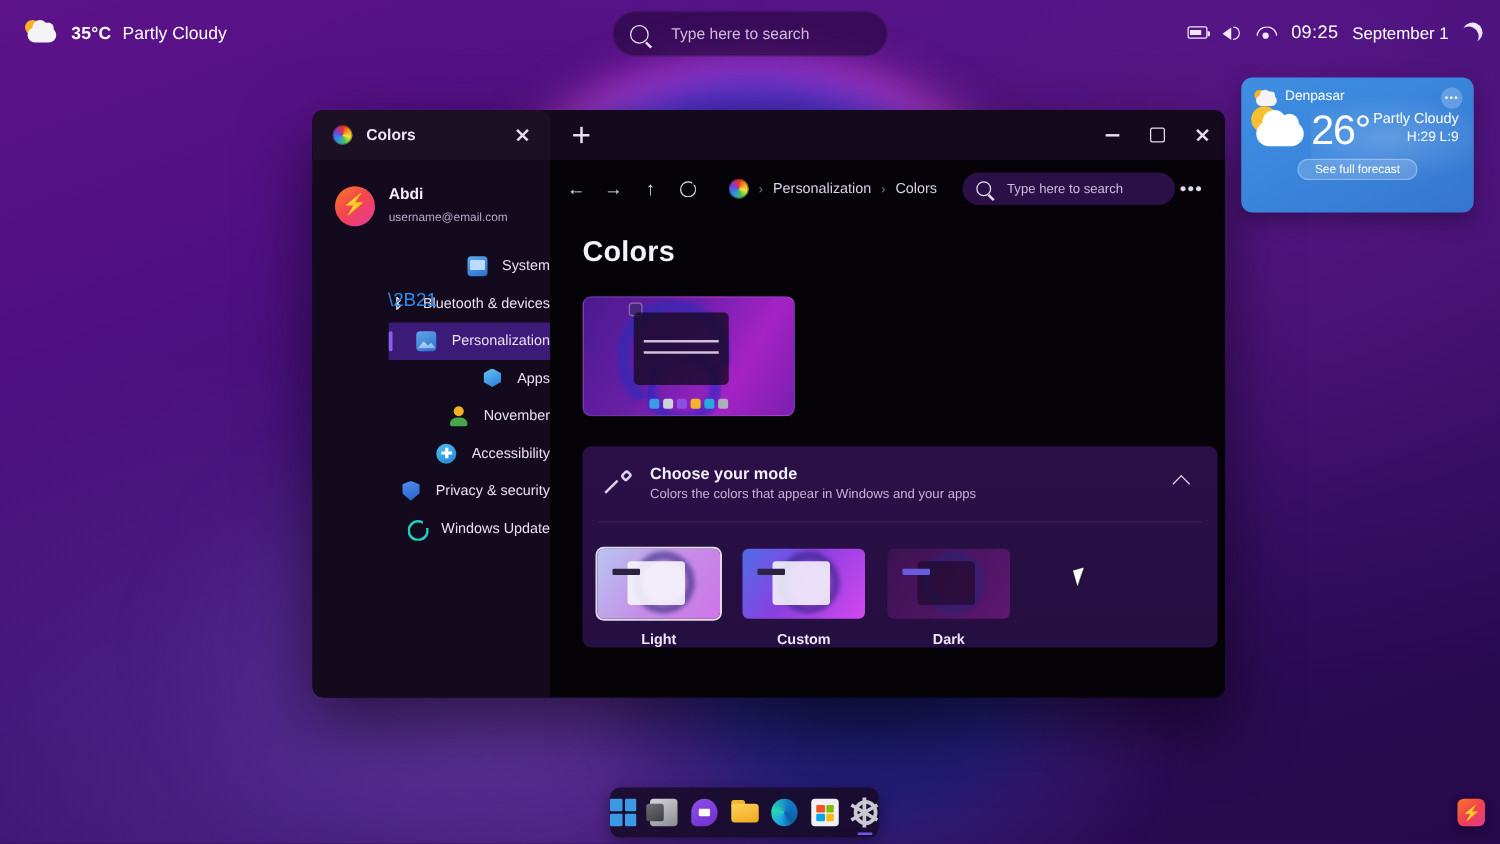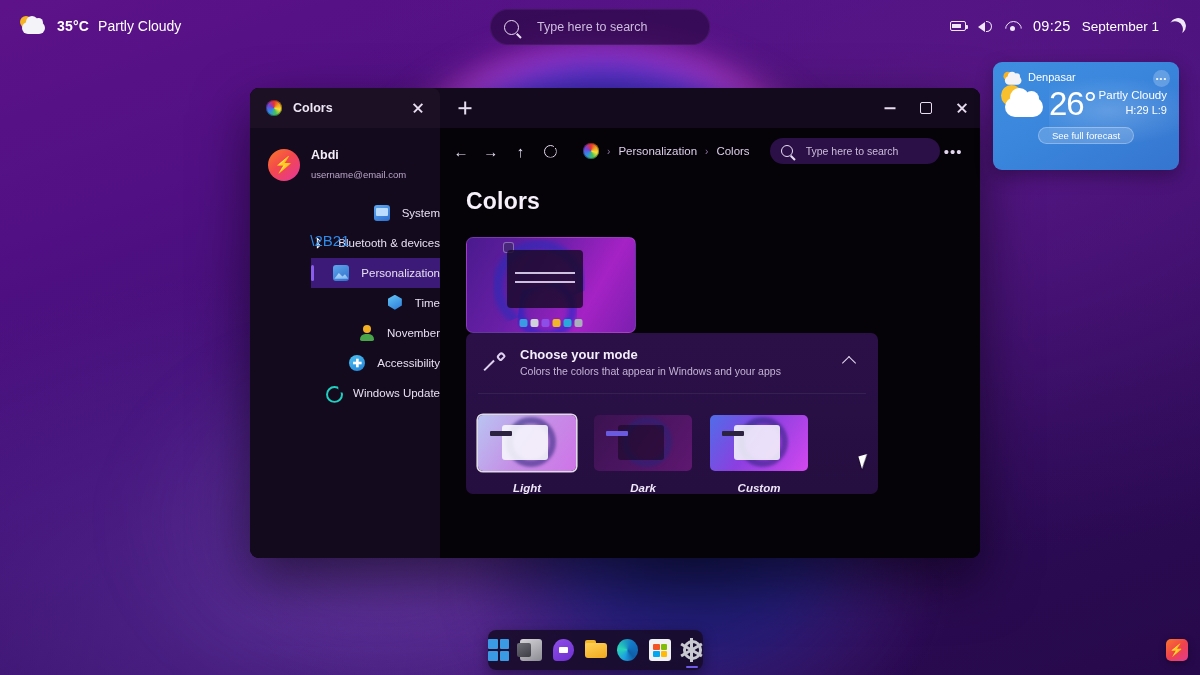--- a/index.html
+++ b/index.html
@@ -450,21 +450,21 @@
     border-radius: 3px; background: rgba(70,40,120,.9);
     border: 1px solid rgba(200,180,230,.5);
   }
   .pv-taskbar {
     position: absolute; left: 50%; bottom: 5px; transform: translateX(-50%);
     display: flex; gap: 3px;
   }
   .pv-taskbar i { width: 8px; height: 8px; border-radius: 2px; display: block; }
 
   .mode-card {
-    width: 412px; border-radius: 7px;
+    margin-top: 24px; width: 508px; border-radius: 7px;
     background: linear-gradient(180deg, #2b1048 0%, #250e40 100%);
     overflow: hidden;
   }
   .mode-head { display: flex; align-items: center; padding: 14px 16px 16px 18px; gap: 14px; }
   .brush-icon { width: 22px; height: 22px; position: relative; flex: none; }
   .brush-icon .handle {
     position: absolute; left: 1px; bottom: 2px; width: 14px; height: 2.2px;
     background: #ded0ef; transform: rotate(-45deg); transform-origin: left bottom;
   }
   .brush-icon .head2 {
@@ -506,21 +506,21 @@
   .mode-thumb.custom .mt-win { background: rgba(246,246,252,.88); }
   .mt-bar {
     position: absolute; left: 12px; top: 16px; width: 22px; height: 5px; border-radius: 1px;
   }
   .mode-thumb.light .mt-bar { background: #2b2340; }
   .mode-thumb.dark  .mt-bar { background: #6a5ae0; }
   .mode-thumb.custom .mt-bar { background: #2b2340; }
   .mode-name {
     margin-top: 11px; text-align: center; color: #efe7f7; font-size: 11.5px; font-weight: bold;
   }
-  .mode-opt { position: relative; font-style: italic; }
+  .mode-opt { position: relative; }
 
   
   #cursor {
     position: absolute; left: 860px; top: 455px; z-index: 60;
     width: 0; height: 0;
     border-left: 9px solid #ffffff;
     border-top: 0 solid transparent;
     border-bottom: 13px solid transparent;
     transform: rotate(-16deg);
     filter: drop-shadow(0 1px 1px rgba(0,0,0,.6));
@@ -704,33 +704,37 @@
                 <span class="b">ᛒ</span>
               </span>
             <span class="nav-label">Bluetooth &amp; devices</span>
           </div>
           <div class="nav-item active">
             <span class="nico pers"></span>
             <span class="nav-label">Personalization</span>
           </div>
           <div class="nav-item">
             <span class="nico apps"></span>
-            <span class="nav-label">Time</span>
+            <span class="nav-label">Apps</span>
           </div>
           <div class="nav-item">
             <span class="nico acct">
                 <span class="body2"></span>
               </span>
             <span class="nav-label">November</span>
           </div>
           <div class="nav-item">
             <span class="nico access">
                 <span class="man">✚</span>
               </span>
             <span class="nav-label">Accessibility</span>
+          </div>
+          <div class="nav-item">
+            <span class="nico privacy"></span>
+            <span class="nav-label">Privacy &amp; security</span>
           </div>
           <div class="nav-item">
             <span class="nico update"></span>
             <span class="nav-label">Windows Update</span>
           </div>
         </div>
       </div>
 
       <div class="content">
 
@@ -797,36 +801,36 @@
               <div class="mode-opt">
                 <div class="mode-thumb light selected-ring">
                   <div class="mt-swirl"></div>
                     <div class="mt-win"></div>
                     <div class="mt-bar"></div>
                 </div>
                 <div class="mode-name">Light</div>
               </div>
 
               <div class="mode-opt">
+                <div class="mode-thumb custom">
+                  <div class="mt-swirl"></div>
+                    <div class="mt-win"></div>
+                    <div class="mt-bar"></div>
+                </div>
+                <div class="mode-name">Custom</div>
+              </div>
+
+              <div class="mode-opt">
                 <div class="mode-thumb dark">
                   <div class="mt-swirl"></div>
                     <div class="mt-win"></div>
                     <div class="mt-bar"></div>
                 </div>
                 <div class="mode-name">Dark</div>
 
-              </div>
-
-              <div class="mode-opt">
-                <div class="mode-thumb custom">
-                  <div class="mt-swirl"></div>
-                    <div class="mt-win"></div>
-                    <div class="mt-bar"></div>
-                </div>
-                <div class="mode-name">Custom</div>
               </div>
             </div>
           </div>
 
         </div>
       </div>
     </div>
   </div>
 
   <div id="cursor"></div>

